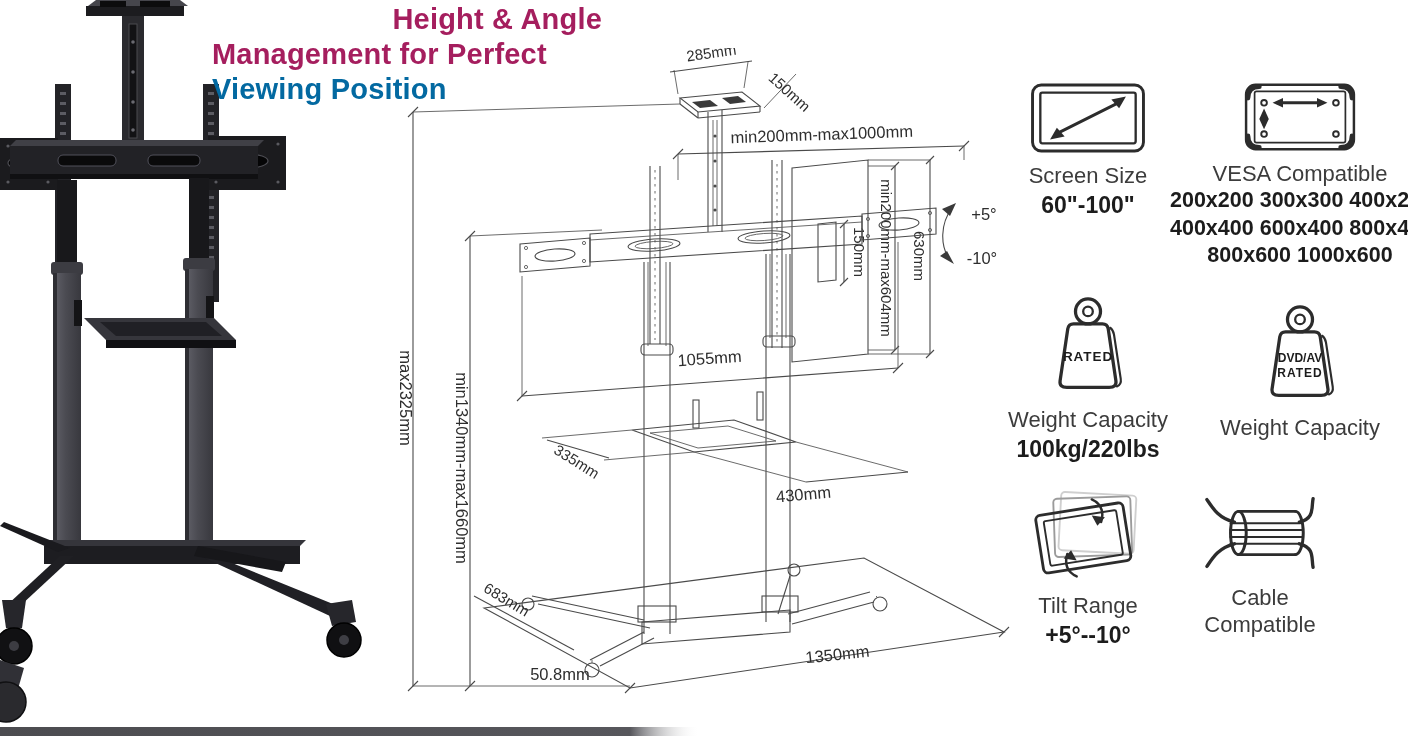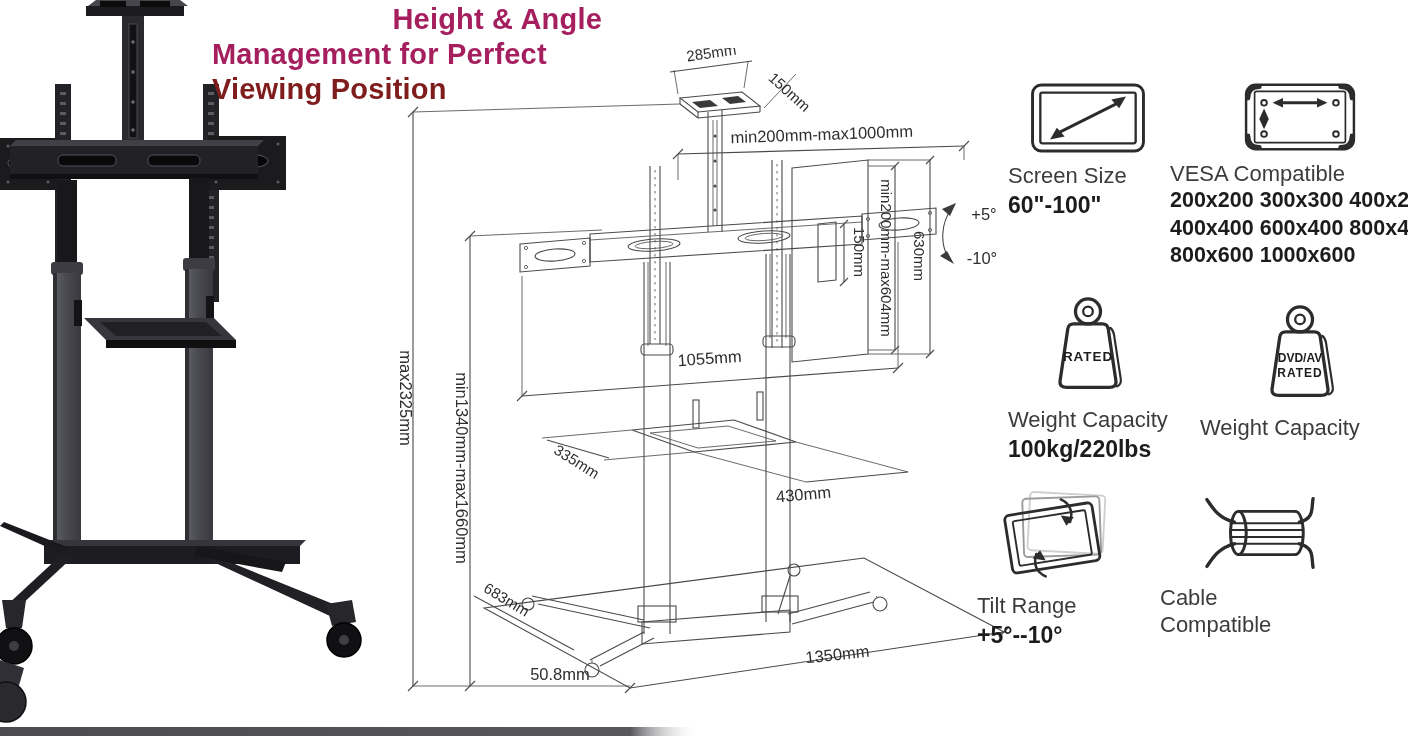--- a/index.html
+++ b/index.html
@@ -14,21 +14,21 @@
     font-size:29px;font-weight:bold;line-height:35px;letter-spacing:.2px;
   }
   
   .drawing-svg text{font-family:"Liberation Sans",sans-serif;fill:#2e2e2e}
   .dim{font-size:15px}
   .dim-lg{font-size:16.5px}
   .ln{stroke:#4a4a4a;stroke-width:1.1;fill:none}
   .ln-thin{stroke:#5a5a5a;stroke-width:.9;fill:none}
   .blk{fill:#3a3a3a;stroke:none}
   
-  .feature{position:absolute;text-align:left}
+  .feature{position:absolute;text-align:center}
   .f-icon{display:block;margin:0 auto 8px auto}
   .f-label{font-size:22px;color:#3c3c3c;line-height:27px}
   .f-value{font-size:23px;font-weight:bold;color:#1c1c1c;line-height:28px;margin-top:2px}
   .vesa-lines div{font-size:21.5px;font-weight:bold;color:#1c1c1c;line-height:27.5px;white-space:nowrap}
   .icon-stroke{stroke:#2c2c2c;fill:none;stroke-linecap:round;stroke-linejoin:round}
   .badge-text{font-family:"Liberation Sans",sans-serif;font-weight:bold;fill:#1c1c1c}
 </style>
 </head>
 <body>
 
@@ -156,21 +156,21 @@
   <g>
     <polygon points="0,660 24,668 16,696 0,692" fill="#303036"></polygon>
     <circle cx="6" cy="702" r="20" fill="#2a2a2e" stroke="#101012" stroke-width="1.5"></circle>
   </g>
   <rect x="0" y="727" width="700" height="9" fill="url(#stripGrad)"></rect>
 </svg>
 
 <div class="page-title">
   <div style="color: rgb(165, 30, 94); text-align: right;">Height &amp; Angle</div>
   <div style="color: rgb(165, 30, 94);">Management for Perfect</div>
-  <div style="color: #7f1d1d;">Viewing Position</div>
+  <div style="color: #0369a1;">Viewing Position</div>
 </div>
 
 <svg class="abs drawing-svg" style="left:392px;top:48px" width="625" height="660" viewBox="0 0 625 660">
 
   <g>
     <line class="ln-thin" x1="21" y1="64" x2="288" y2="56"></line>
     <line class="ln-thin" x1="21" y1="638" x2="238" y2="638"></line>
     <line class="ln" x1="21" y1="64" x2="21" y2="638"></line>
     <line class="ln" x1="16" y1="69" x2="26" y2="59"></line>
       <line class="ln" x1="16" y1="643" x2="26" y2="633"></line>
@@ -404,21 +404,21 @@
     <circle class="icon-stroke" cx="48" cy="16" r="13" stroke-width="3.4"></circle>
     <circle class="icon-stroke" cx="48" cy="16" r="5" stroke-width="2.4"></circle>
     <path class="icon-stroke" d="M33,29 L63,29 Q68,29 69,34 L77,88 Q78,95 70,95 L26,95 Q18,95 19,88 L27,34 Q28,29 33,29 Z" stroke-width="3.4"></path>
     <path class="icon-stroke" d="M71,33 Q74,35 75,40 L82,86 Q83,92 78,94" stroke-width="2.2"></path>
     <text class="badge-text" x="48" y="60" text-anchor="middle" font-size="12.5">DVD/AV</text>
     <text class="badge-text" x="48" y="76" text-anchor="middle" font-size="12.5" letter-spacing="1">RATED</text>
   </svg>
   <div class="f-label">Weight Capacity</div>
 </div>
 
-<div class="feature" style="left:977px;top:490px;width:160px">
+<div class="feature" style="left:1008px;top:490px;width:160px">
   <svg class="f-icon" width="116" height="94" viewBox="0 0 120 100">
     <rect x="30" y="4" width="80" height="62" rx="4" fill="none" stroke="#cfcfcf" stroke-width="2" transform="rotate(3 70 35)"></rect>
     <rect x="24" y="8" width="82" height="62" rx="4" fill="none" stroke="#9b9b9b" stroke-width="2" transform="rotate(-2 65 39)"></rect>
     <rect class="icon-stroke" x="8" y="20" width="94" height="62" rx="5" stroke-width="3" transform="rotate(-9 55 51)"></rect>
     <rect class="icon-stroke" x="16" y="27" width="78" height="48" rx="2" stroke-width="2" transform="rotate(-9 55 51)"></rect>
     <path class="icon-stroke" d="M64,10 q15,7 10,24" stroke-width="2.6"></path>
     <polygon points="70,38 64,27 78,29" fill="#2c2c2c"></polygon>
     <path class="icon-stroke" d="M48,92 q-15,-7 -10,-24" stroke-width="2.6"></path>
     <polygon points="42,64 48,75 34,73" fill="#2c2c2c"></polygon>
   </svg>

